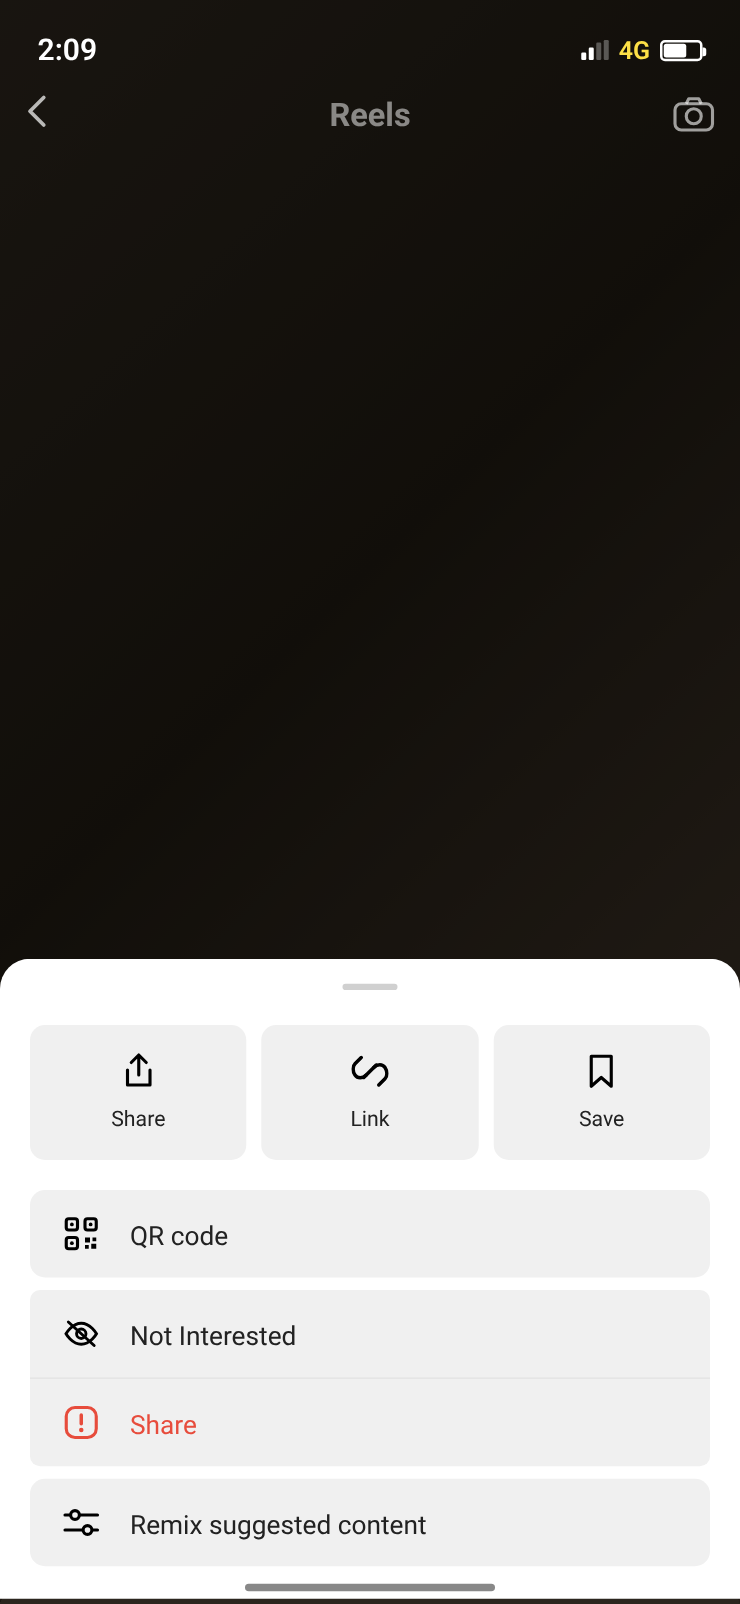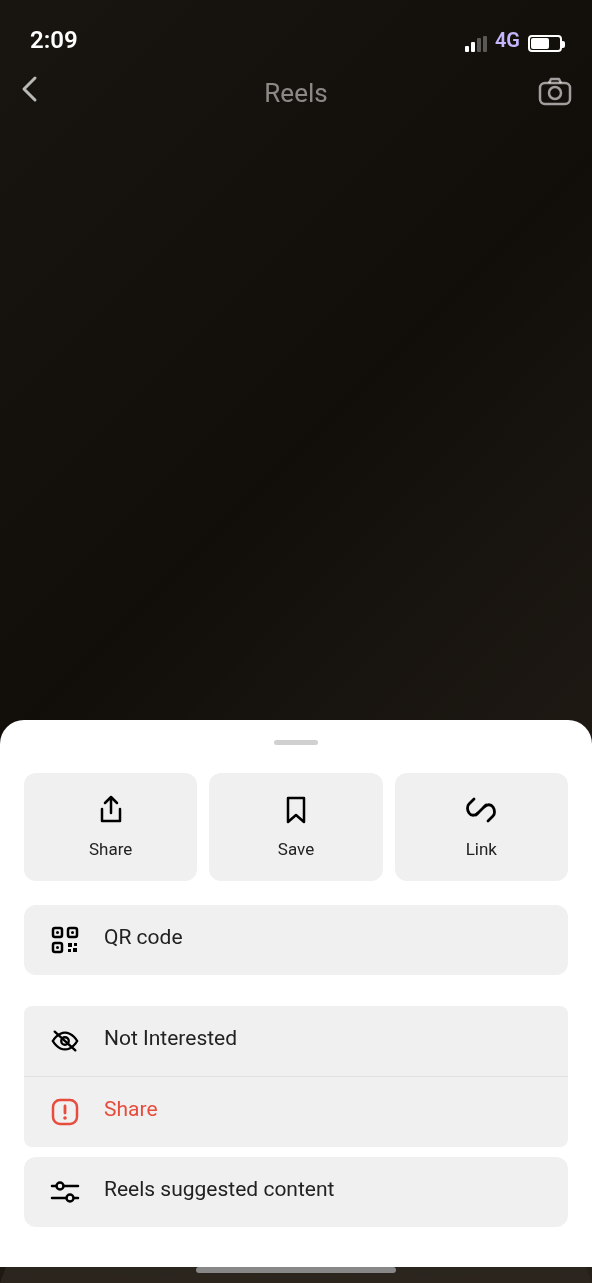--- a/index.html
+++ b/index.html
@@ -55,23 +55,23 @@
       padding: 0 30px;
       z-index: 10;
     }
     .status-time {
       color: white;
       font-size: 24px;
       font-weight: 600;
     }
     .status-right {
       display: flex;
-      align-items: flex-end;
+      align-items: center;
       gap: 8px;
-      color: #c4b5fd;
+      color: #fde047;
     }
     .signal-bars {
       display: flex;
       align-items: flex-end;
       gap: 2px;
       height: 16px;
     }
     .signal-bar {
       width: 4px;
       background: white;
@@ -116,36 +116,36 @@
       padding: 0 20px;
       z-index: 10;
     }
     .back-btn {
       color: rgba(255,255,255,0.7);
       font-size: 28px;
     }
     .nav-title {
       color: rgba(255,255,255,0.5);
       font-size: 26px;
-      font-weight: 400;
+      font-weight: 700;
       position: absolute;
       left: 50%;
       transform: translateX(-50%);
     }
     .camera-btn {
       color: rgba(255,255,255,0.6);
     }
     .action-sheet {
       position: absolute;
-      bottom: 16px;
+      bottom: 4px;
       left: 0;
       width: 100%;
       background: white;
       border-radius: 24px 24px 0 0;
-      padding: 16px 0 40px;
+      padding: 16px 0 26px;
       z-index: 20;
     }
     .drag-handle {
       width: 44px;
       height: 5px;
       background: #d0d0d0;
       border-radius: 3px;
       margin: 4px auto 28px;
     }
     .action-grid {
@@ -178,29 +178,28 @@
     .list-section {
       padding: 0 24px;
       display: flex;
       flex-direction: column;
       gap: 10px;
     }
     .list-item {
       background: #f0f0f0;
       border-radius: 12px;
       display: flex;
-      align-items: flex-start;
+      align-items: flex-end;
       gap: 24px;
       padding: 20px 26px;
     }
     .list-group {
       background: #f0f0f0;
       border-radius: 8px;
       overflow: hidden;
-      margin-top: 21px;
     }
     .list-group .list-item {
       background: transparent;
       border-radius: 0;
     }
     .list-group .list-item:first-child {
       border-bottom: 1px solid rgba(0,0,0,0.06);
     }
     .list-label {
       font-size: 21px;
@@ -297,36 +296,36 @@
         <svg width="26" height="30" viewBox="0 0 26 30" fill="none">
           <path d="M13 2 L13 18 M13 2 L7 8 M13 2 L19 8" stroke="#000" stroke-width="2.5" stroke-linecap="round" stroke-linejoin="round"></path>
           <path d="M4 14 L4 26 L22 26 L22 14" stroke="#000" stroke-width="2.5" stroke-linecap="round" stroke-linejoin="round"></path>
         </svg>
       </div>
       <div class="action-label">Share</div>
     </div>
 
     <div class="action-cell">
       <div class="icon-box">
-        <svg width="22" height="28" viewBox="0 0 22 28" fill="none">
-          <path d="M3 2 L19 2 L19 26 L11 19 L3 26 Z" stroke="#000" stroke-width="2.5" stroke-linejoin="round"></path>
-        </svg>
-      </div>
-      <div class="action-label">Save</div>
-    </div>
-
-    <div class="action-cell">
-      <div class="icon-box">
         <svg width="30" height="30" viewBox="0 0 30 30" fill="none">
           <path d="M12 18 C9 21 5 21 3 18 C1 15 1 11 3 9 L8 4" stroke="#000" stroke-width="2.8" stroke-linecap="round"></path>
           <path d="M18 12 C21 9 25 9 27 12 C29 15 29 19 27 21 L22 26" stroke="#000" stroke-width="2.8" stroke-linecap="round"></path>
           <path d="M10 20 L20 10" stroke="#000" stroke-width="2.8" stroke-linecap="round"></path>
         </svg>
       </div>
       <div class="action-label">Link</div>
+    </div>
+
+    <div class="action-cell">
+      <div class="icon-box">
+        <svg width="22" height="28" viewBox="0 0 22 28" fill="none">
+          <path d="M3 2 L19 2 L19 26 L11 19 L3 26 Z" stroke="#000" stroke-width="2.5" stroke-linejoin="round"></path>
+        </svg>
+      </div>
+      <div class="action-label">Save</div>
     </div>
 
   </div>
 
   <div class="list-section">
     <div class="list-item">
       <div class="icon-box">
         <svg width="30" height="30" viewBox="0 0 30 30" fill="none">
           <rect x="3" y="3" width="9" height="9" rx="2" stroke="#000" stroke-width="2.5"></rect>
           <circle cx="7.5" cy="7.5" r="1.5" fill="#000"></circle>
@@ -369,18 +368,18 @@
 
     <div class="list-item">
       <div class="icon-box">
         <svg width="30" height="26" viewBox="0 0 30 26" fill="none">
           <line x1="2" y1="7" x2="28" y2="7" stroke="#000" stroke-width="2.5" stroke-linecap="round"></line>
           <circle cx="10" cy="7" r="3.5" fill="#f0f0f0" stroke="#000" stroke-width="2.5"></circle>
           <line x1="2" y1="19" x2="28" y2="19" stroke="#000" stroke-width="2.5" stroke-linecap="round"></line>
           <circle cx="20" cy="19" r="3.5" fill="#f0f0f0" stroke="#000" stroke-width="2.5"></circle>
         </svg>
       </div>
-      <div class="list-label">Reels suggested content</div>
+      <div class="list-label">Remix suggested content</div>
     </div>
   </div>
 </div>
 
 <div class="home-indicator"></div>
 
 </body></html>

